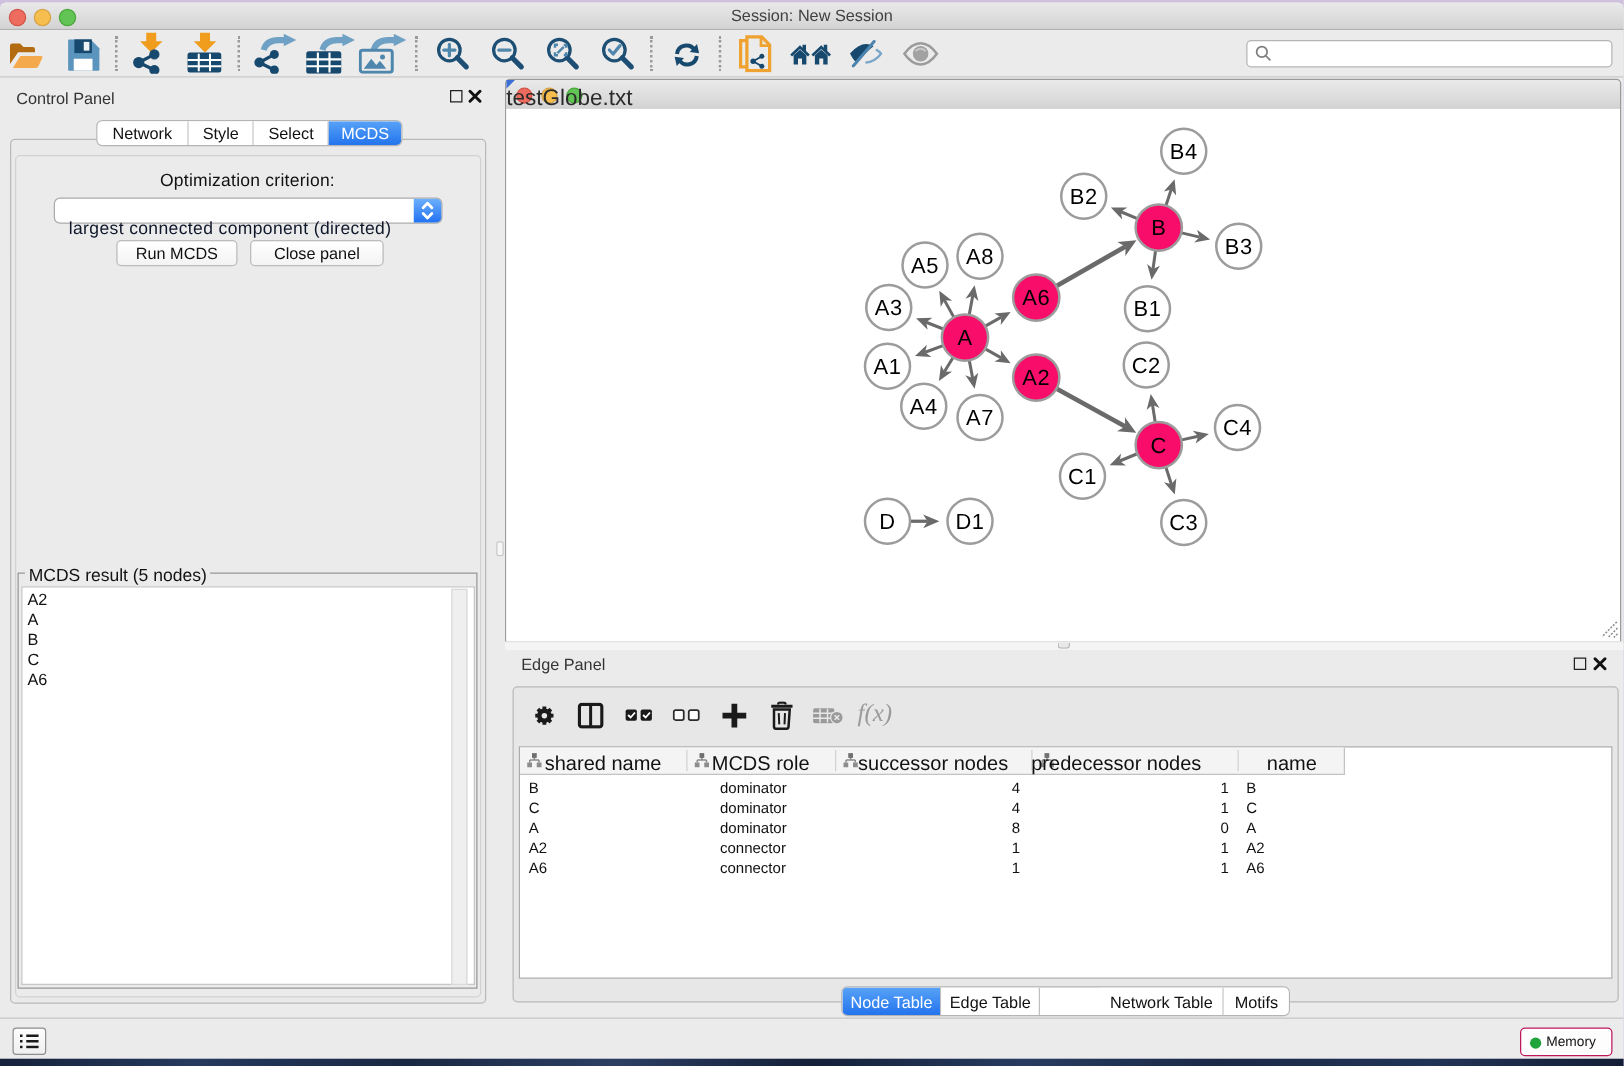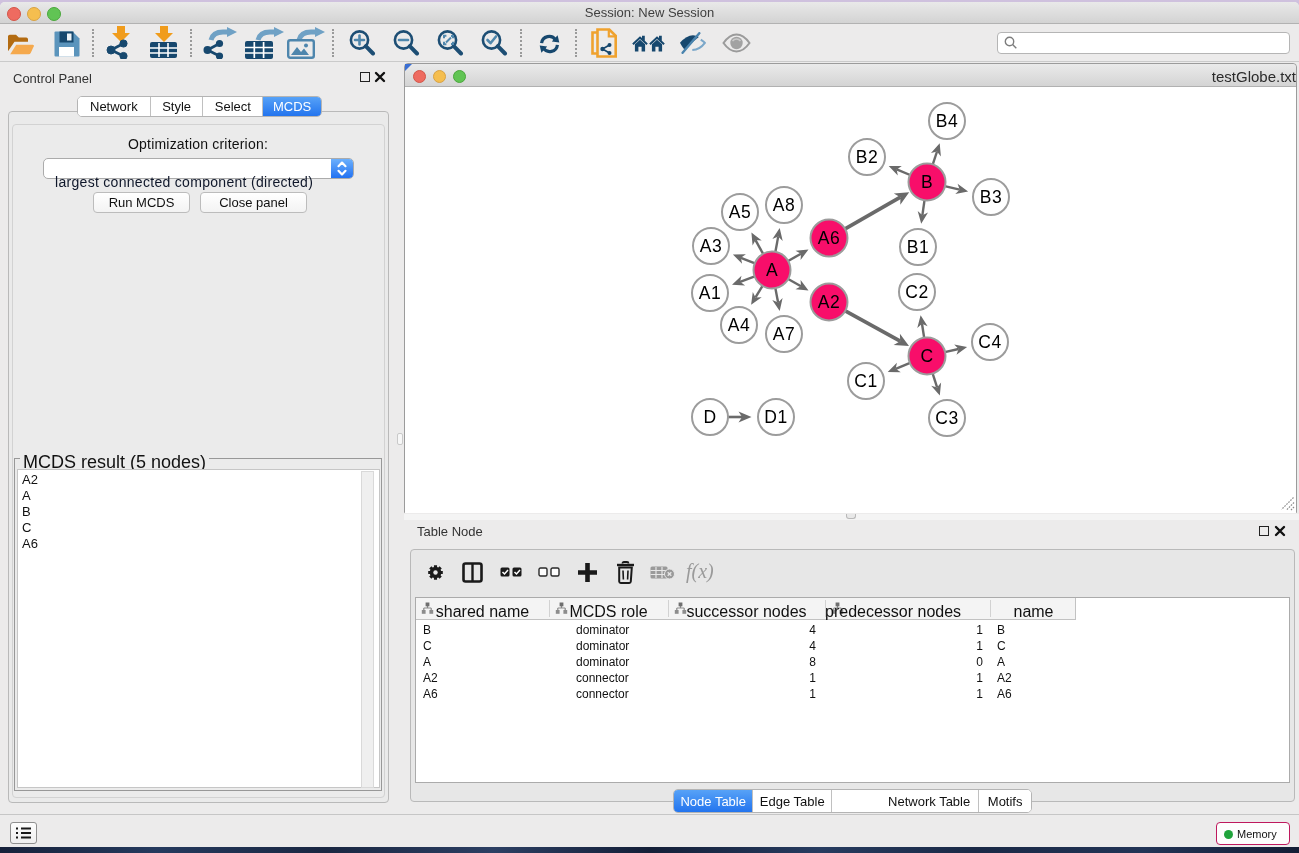--- a/index.html
+++ b/index.html
@@ -187,32 +187,32 @@
     <div class="abs" style="left:11px;top:15px;font-size:14px;letter-spacing:0.3px;color:#0f172a;">largest connected component (directed)</div>
     <div class="abs" style="right:0;top:0;width:22px;height:19px;background:linear-gradient(#6cb0fc,#2272f2);border-radius:0 4px 4px 0;">
       <svg width="22" height="19" viewBox="0 0 22 19">
             <path d="M7.5 7.2 L11 3.6 L14.5 7.2 M7.5 11.8 L11 15.4 L14.5 11.8" stroke="#fff" stroke-width="2.2" fill="none" stroke-linecap="round" stroke-linejoin="round"></path>
           </svg>
     </div>
   </div>
   <div class="abs btn" style="left:93px;top:192px;width:95px;height:19px;">Run MCDS</div>
   <div class="abs btn" style="left:200px;top:192px;width:105px;height:19px;">Close panel</div>
   <div class="abs" style="left:14px;top:458px;width:368px;height:333px;border:1px solid #989898;box-sizing:border-box;"></div>
-  <div class="abs" style="left:20px;top:452px;padding:0 3px;font-size:18px;color:#111;background:#ebebeb;">MCDS result (5 nodes)</div>
+  <div class="abs" style="left:20px;top:452px;padding:0 3px;font-size:14px;color:#111;background:#ebebeb;">MCDS result (5 nodes)</div>
   <div class="abs" style="left:17px;top:469px;width:363px;height:319px;background:#fff;border:1px solid #c6c6c6;box-sizing:border-box;">
     <div class="abs" style="left:4px;top:2px;font-size:13px;line-height:16px;color:#111;">A2<br>A<br>B<br>C<br>A6</div>
     <div class="abs" style="right:5px;top:1px;width:13px;height:317px;background:#efefef;border:1px solid #d9d9d9;box-sizing:border-box;"></div>
   </div>
   <div class="abs" style="left:397px;top:433px;width:6px;height:12px;background:#f7f7f7;border:1px solid #c9c9c9;border-radius:2px;box-sizing:border-box;"></div>
   <div class="abs" id="netwin">
     <div class="abs" id="nettitle">
       <div class="abs tl" style="left:8px;top:6px;width:11px;height:11px;background:#ee6b60;border:0.5px solid #d35548;"></div>
       <div class="abs tl" style="left:28px;top:6px;width:11px;height:11px;background:#f5be4f;border:0.5px solid #d8a243;"></div>
       <div class="abs tl" style="left:48px;top:6px;width:11px;height:11px;background:#61c454;border:0.5px solid #4aa73c;"></div>
-      <div class="abs" style="left:0;top:4px;width:100%;text-align:right;font-size:15px;color:#2b2b2b;">testGlobe.txt</div>
+      <div class="abs" style="left:0;top:4px;width:100%;text-align:left;font-size:18px;color:#2b2b2b;">testGlobe.txt</div>
     </div>
     <div class="abs" id="netcanvas"></div>
     <svg class="abs" style="left:0;top:0;" width="8" height="8">
           <path d="M0 0 L7 0 L0 7 Z" fill="#3b6fd4"></path>
         </svg>
     <svg class="abs" style="right:1px;bottom:1px;" width="14" height="14" viewBox="0 0 14 14">
           <path d="M12.5 0.5 L0.5 12.5 M13 5.5 L5.5 13 M13 10 L10 13" stroke="#8a8a8a" stroke-width="1.2" stroke-dasharray="1.6 1.2" fill="none"></path>
         </svg>
   </div>
   <svg width="1299" height="853" viewBox="0 0 1299 853" style="position:absolute;left:0;top:0;" xmlns="http://www.w3.org/2000/svg">
@@ -292,21 +292,21 @@
 <text x="927" y="362" font-size="17.5" letter-spacing="0.5" fill="#000" text-anchor="middle" font-family="Liberation Sans, sans-serif">C</text>
 <text x="866" y="387" font-size="17.5" letter-spacing="0.5" fill="#000" text-anchor="middle" font-family="Liberation Sans, sans-serif">C1</text>
 <text x="917" y="298" font-size="17.5" letter-spacing="0.5" fill="#000" text-anchor="middle" font-family="Liberation Sans, sans-serif">C2</text>
 <text x="947" y="424" font-size="17.5" letter-spacing="0.5" fill="#000" text-anchor="middle" font-family="Liberation Sans, sans-serif">C3</text>
 <text x="990" y="348" font-size="17.5" letter-spacing="0.5" fill="#000" text-anchor="middle" font-family="Liberation Sans, sans-serif">C4</text>
 <text x="710" y="423" font-size="17.5" letter-spacing="0.5" fill="#000" text-anchor="middle" font-family="Liberation Sans, sans-serif">D</text>
 <text x="776" y="423" font-size="17.5" letter-spacing="0.5" fill="#000" text-anchor="middle" font-family="Liberation Sans, sans-serif">D1</text>
 </svg>
   <div class="abs" style="left:404px;top:514px;width:895px;height:6px;background:#f4f4f4;"></div>
   <div class="abs" style="left:846px;top:514px;width:10px;height:5px;background:#e8e8e8;border:1px solid #b9b9b9;border-top:none;border-radius:0 0 3px 3px;box-sizing:border-box;"></div>
-  <div class="abs paneltitle" style="left:417px;top:524px;">Table Node</div>
+  <div class="abs paneltitle" style="left:417px;top:524px;">Edge Panel</div>
   <div class="abs floatico" style="left:1259px;top:526px;"></div>
   <svg class="abs" style="left:1274px;top:525px;" width="12" height="12" viewBox="0 0 12 12">
         <path d="M2 2 L10 10 M10 2 L2 10" stroke="#111" stroke-width="2.4" stroke-linecap="round"></path>
       </svg>
   <div class="abs pbox" style="left:410px;top:549px;width:883px;height:251px;background:#e7e7e7;"></div>
   <svg class="abs" style="left:427px;top:564px;" width="17" height="17" viewBox="0 0 17 17">
     <g fill="#1a1a1a">
       <circle cx="8.5" cy="8.5" r="5.8"></circle>
       <g stroke="#1a1a1a" stroke-width="3.1">
         <path d="M8.5 1.2 v3 M8.5 12.8 v3 M1.2 8.5 h3 M12.8 8.5 h3"></path>

